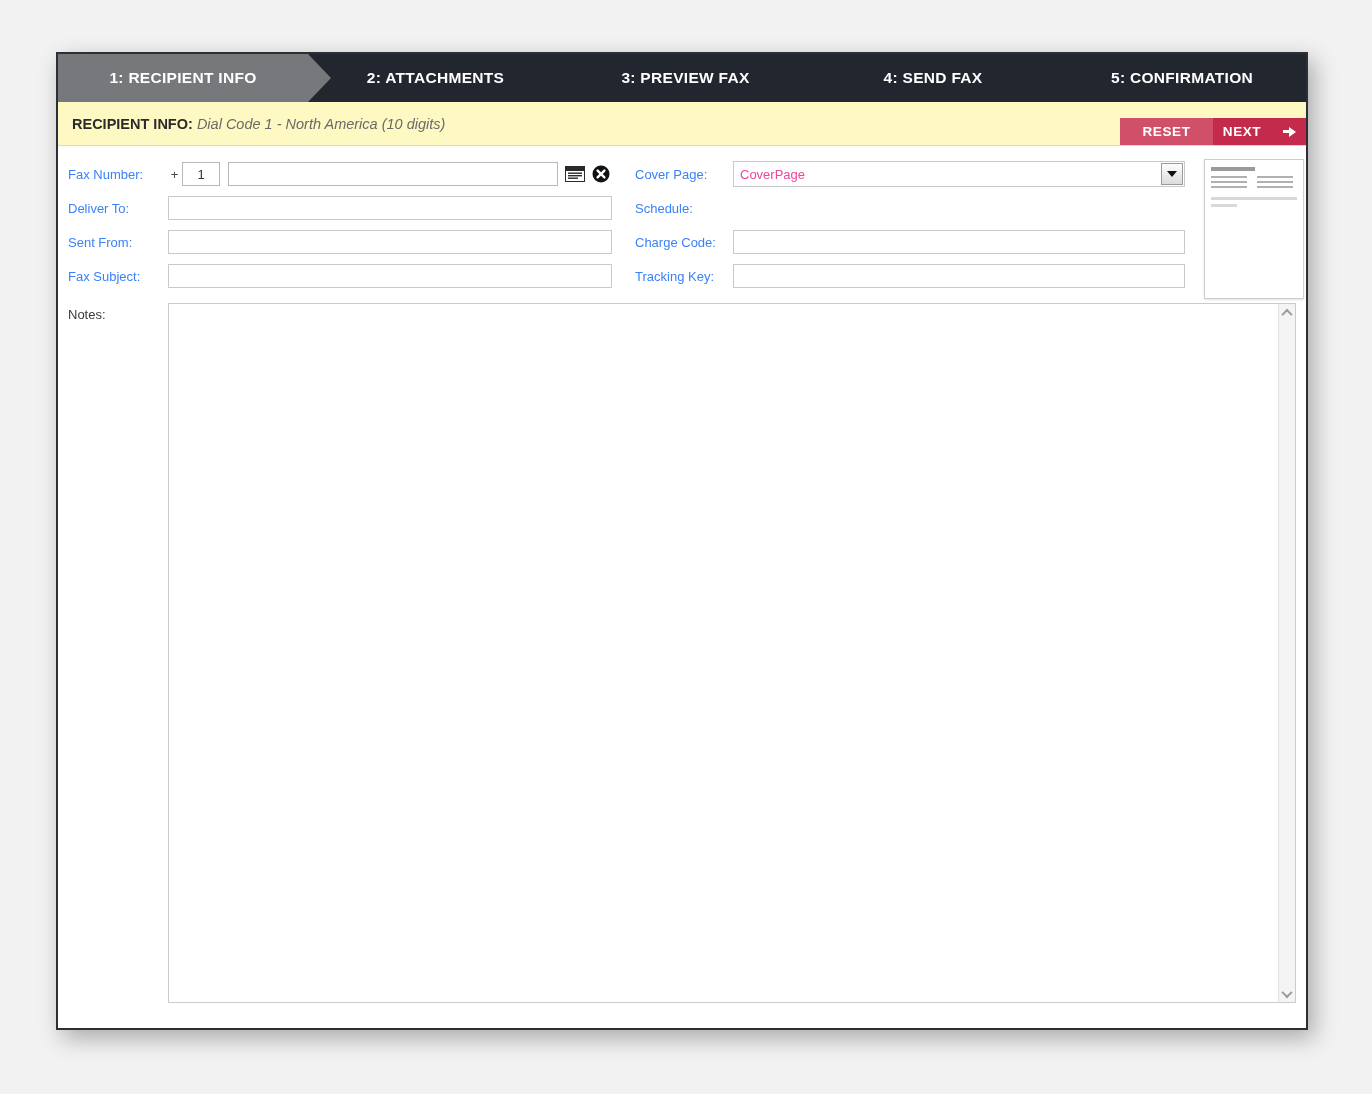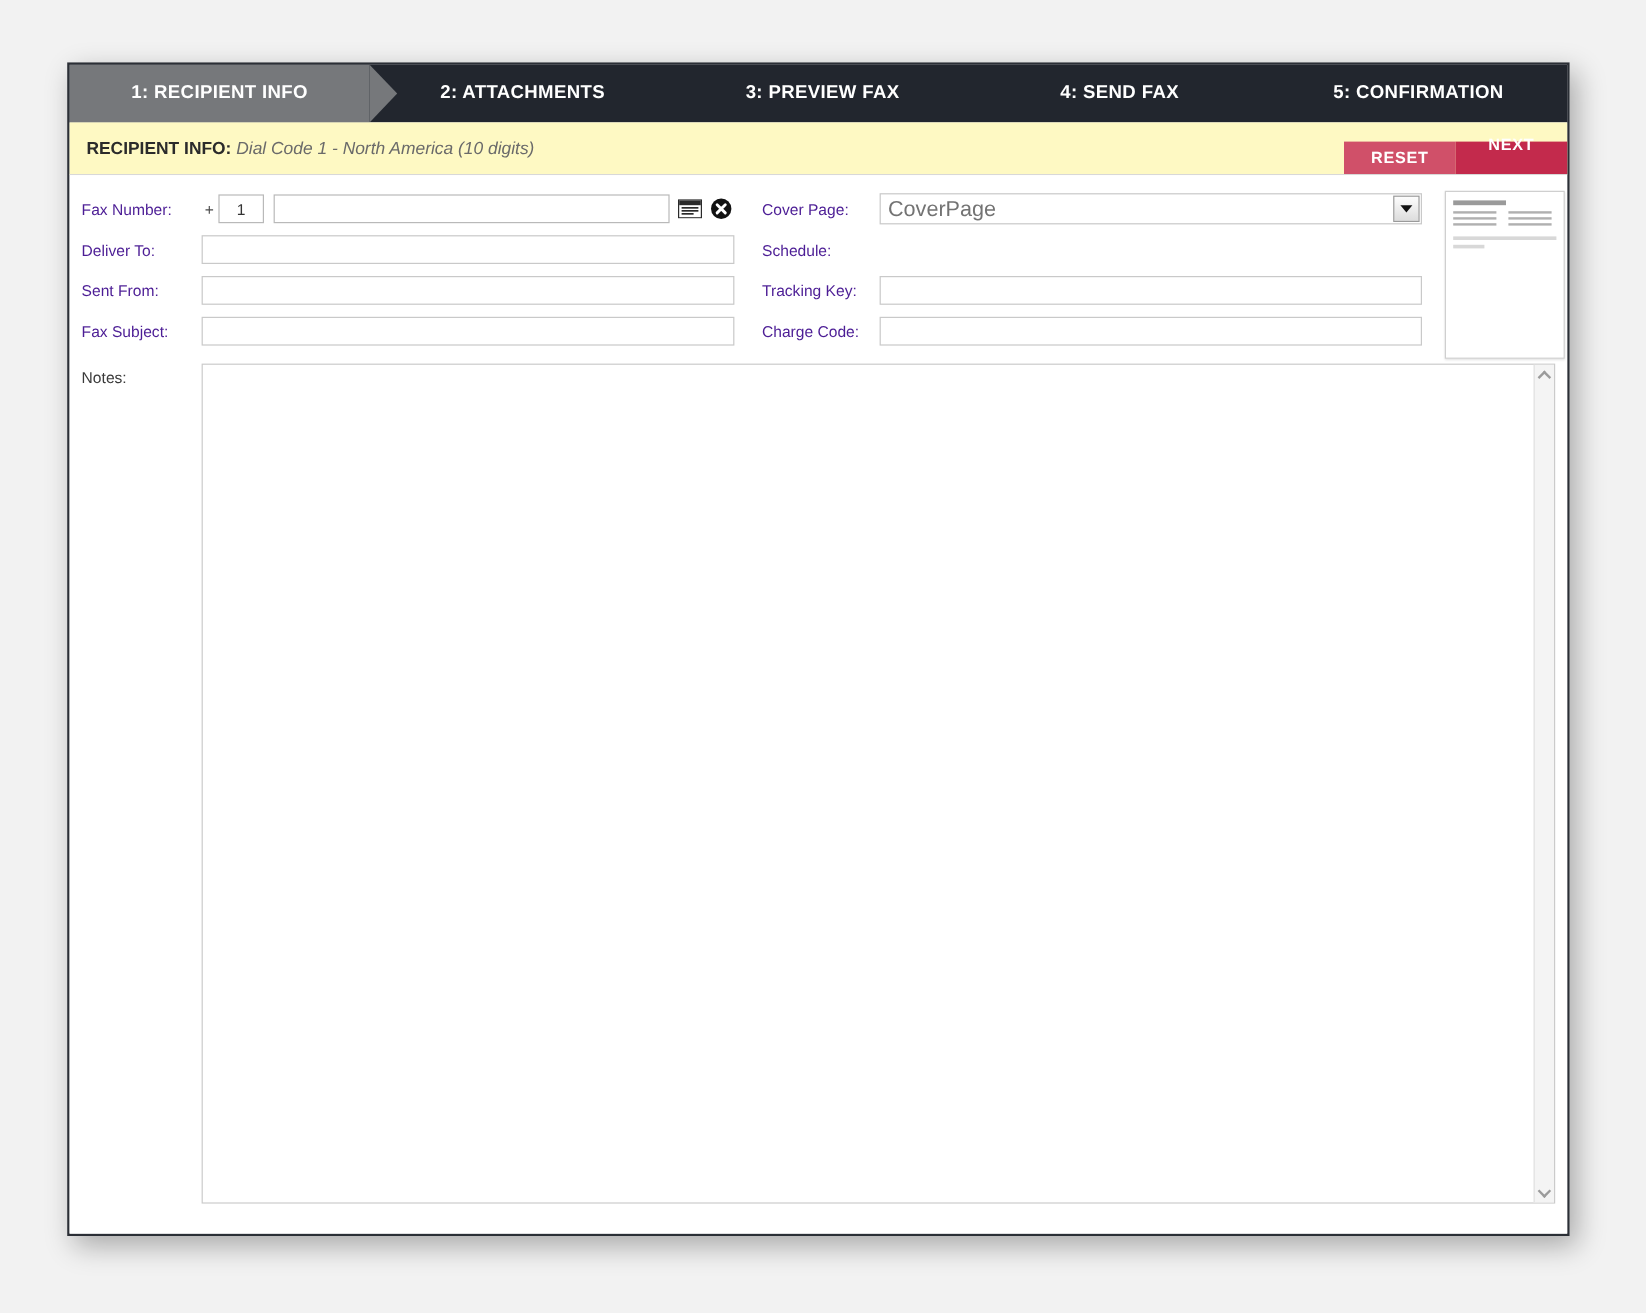--- a/index.html
+++ b/index.html
@@ -105,21 +105,21 @@
     color: #ffffff;
     font-size: 13.5px;
     font-weight: bold;
     letter-spacing: 0.6px;
     cursor: pointer;
     user-select: none;
     border: none;
     font-family: inherit;
   }
   #reset-button { width: 93px; background: #d05069; }
-  #next-button  { width: 93px; background: #c32a4c; gap: 22px; flex-direction: column; }
+  #next-button  { width: 93px; background: #c32a4c; gap: 22px; }
   .arrow-right {
     display: inline-block;
     width: 13px; height: 13px;
     position: relative;
   }
   .arrow-right::before {
     content: "";
     position: absolute;
     left: 0; top: 5px;
     width: 9px; height: 3px;
@@ -150,21 +150,21 @@
   .col-left  { width: 557px; flex: none; }
   .col-right { width: 558px; flex: none; margin-left: 10px; }
 
   .frow {
     display: flex;
     align-items: center;
     height: 34px;
   }
   .flabel {
     font-size: 13px;
-    color: #4c1d95;
+    color: #3b82f6;
     white-space: nowrap;
   }
   .col-left  .flabel { width: 100px; }
   .col-right .flabel { width: 98px; text-align: left; }
 
   .tinput {
     height: 24px;
     border: 1px solid #c9c9c9;
     background: #ffffff;
     font-family: inherit;
@@ -206,22 +206,22 @@
     position: relative;
     height: 26px;
     width: 452px;
     border: 1px solid #c9c9c9;
     background: #fff;
     display: flex;
     align-items: center;
     cursor: pointer;
   }
   .sel-value {
-    font-size: 18px;
-    color: #737373;
+    font-size: 13px;
+    color: #ec4899;
     padding-left: 6px;
     text-align: right;
   }
   .sel-arrow {
     position: absolute;
     right: 1px; top: 1px;
     width: 22px; height: 22px;
     background: linear-gradient(#fdfdfd, #dcdcdc);
     border: 1px solid #9a9a9a;
     display: flex;
@@ -421,26 +421,26 @@
                 <span class="chev-down"></span>
               </span>
             </div>
           </div>
 
           <div class="frow">
             <span class="flabel">Schedule:</span>
           </div>
 
           <div class="frow">
+            <span class="flabel">Charge Code:</span>
+            <input class="tinput wide-right" type="text" placeholder="" style="">
+          </div>
+
+          <div class="frow">
             <span class="flabel">Tracking Key:</span>
-            <input class="tinput wide-right" type="text" placeholder="" style="">
-          </div>
-
-          <div class="frow">
-            <span class="flabel">Charge Code:</span>
             <input class="tinput wide-right" type="text" placeholder="" style="">
           </div>
 
         </div>
 
         <div id="cover-thumb">
           <div class="th-title"></div>
           <div class="th-cols">
             <div class="th-col">
               <div class="th-line dot"></div>

